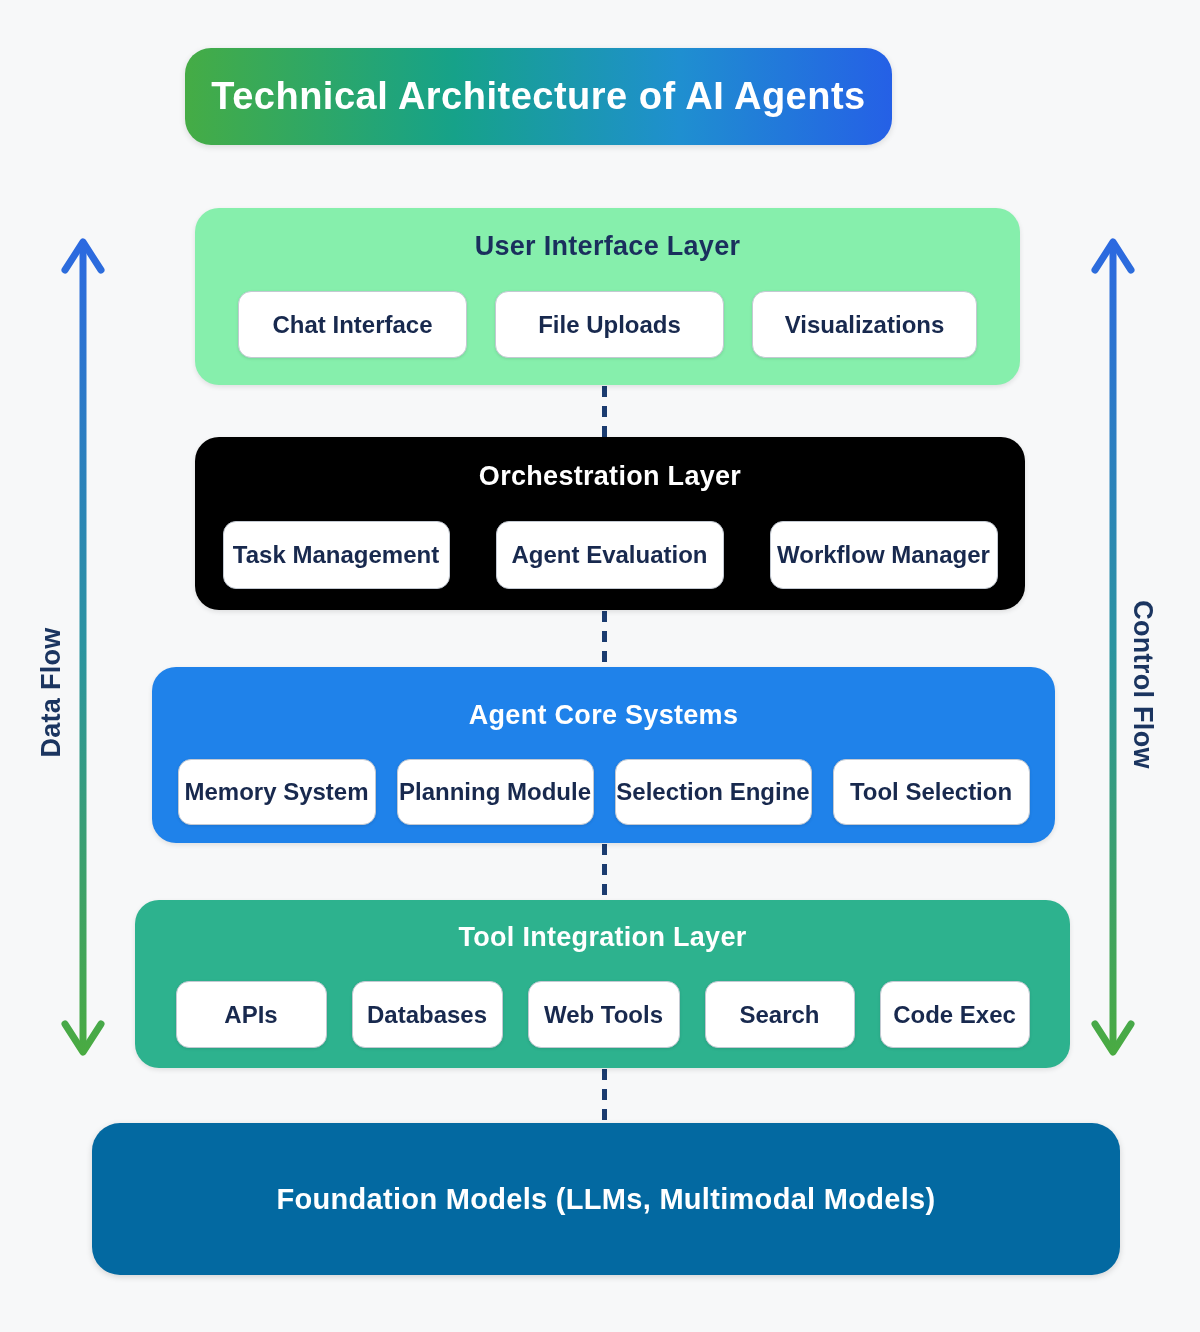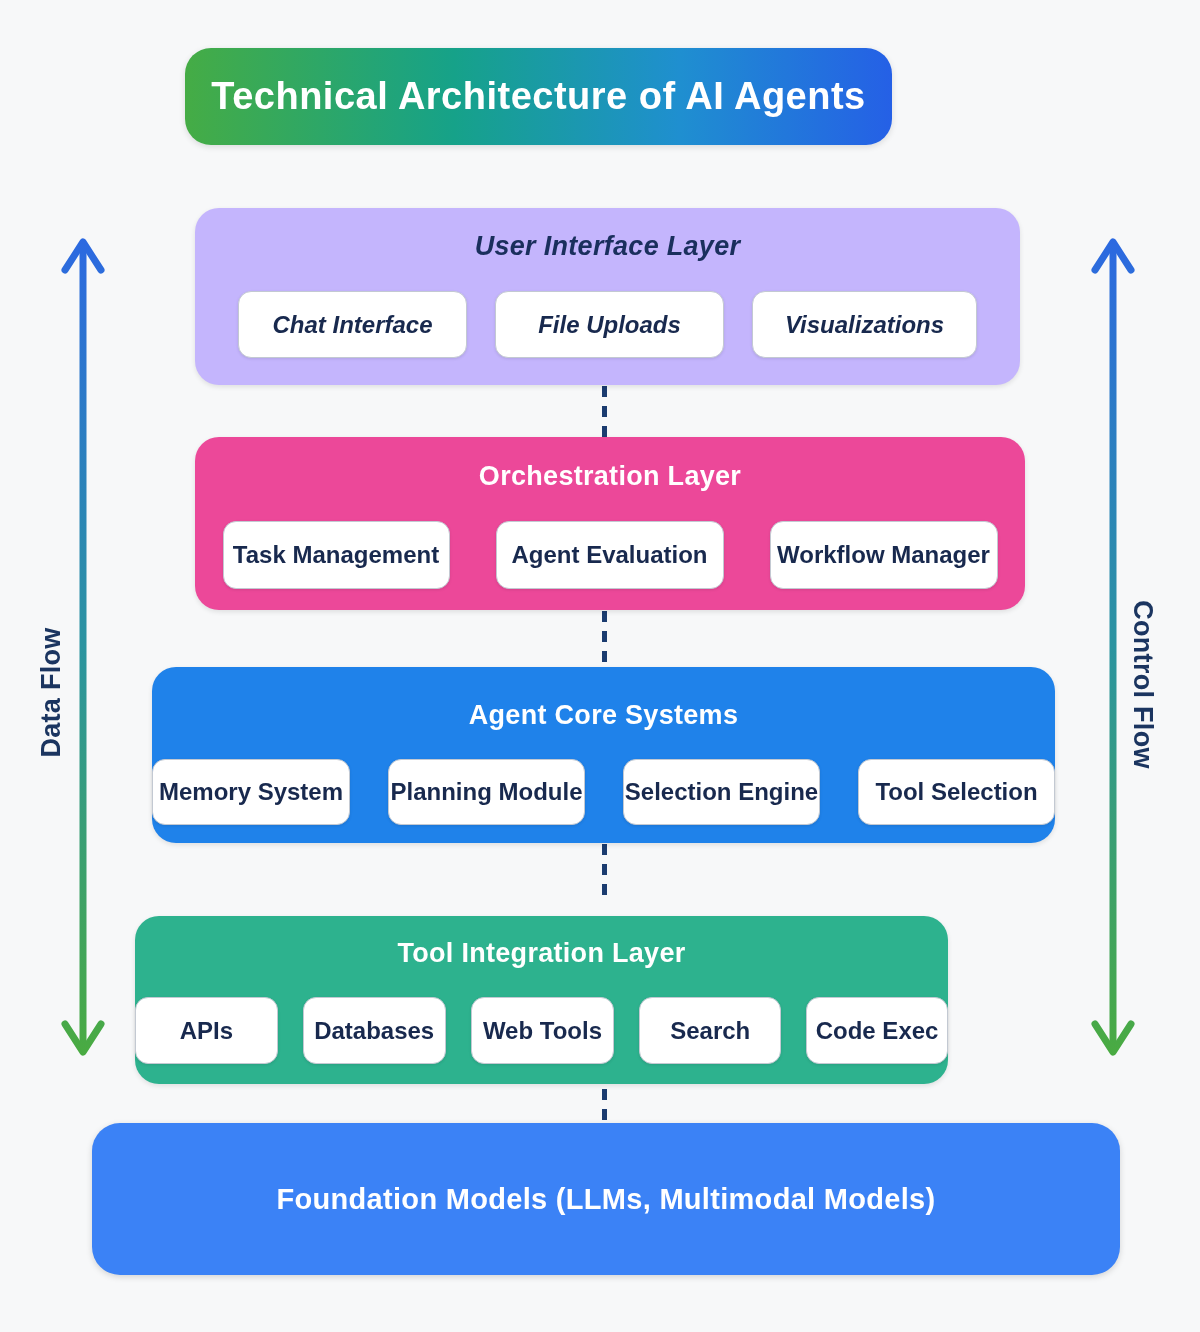--- a/index.html
+++ b/index.html
@@ -47,23 +47,23 @@
   .layer-ui{left:195px;top:208px;width:825px;height:177px;}
   .layer-ui .layer-header{margin-top:23px;color:#1a2f5d;}
   .layer-ui .chips{top:83px;gap:28px;}
 
   .layer-orch{left:195px;top:437px;width:830px;height:173px;}
   .layer-orch .layer-header{margin-top:24px;color:#ffffff;}
   .layer-orch .chips{top:84px;gap:46px;}
 
   .layer-core{left:152px;top:667px;width:903px;height:176px;}
   .layer-core .layer-header{margin-top:33px;color:#ffffff;}
-  .layer-core .chips{top:92px;gap:21px;justify-content:space-between;}
+  .layer-core .chips{top:92px;gap:21px;}
 
-  .layer-tool{left:135px;top:900px;width:813px;height:168px;margin-top:16px;}
+  .layer-tool{left:135px;top:900px;width:935px;height:168px;}
   .layer-tool .layer-header{margin-top:22px;color:#ffffff;}
   .layer-tool .chips{top:81px;gap:25px;}
 
   .chip.h67{height:67px;}
   .chip.h68{height:68px;}
   .chip.h66{height:66px;}
 
   
   .foundation{
     position:absolute;left:92px;top:1123px;width:1028px;height:152px;
@@ -133,30 +133,30 @@
       <path d="M12 792 L30 820 L48 792"></path>
     </g>
   </svg>
   <div class="flow-label flow-label-right">Control Flow</div>
 
   <div class="connector c1"></div>
   <div class="connector c2"></div>
   <div class="connector c3"></div>
   <div class="connector c4"></div>
 
-  <div class="layer layer-ui" style="background-color: #c4b5fd; font-style: italic;">
+  <div class="layer layer-ui" style="background-color: #86efac;">
     <div class="layer-header">User Interface Layer</div>
     <div class="chips">
       <div class="chip h67" style="width:229px">Chat Interface</div>
       <div class="chip h67" style="width:229px">File Uploads</div>
       <div class="chip h67" style="width:225px">Visualizations</div>
     </div>
   </div>
 
-  <div class="layer layer-orch" style="background-color: #ec4899;">
+  <div class="layer layer-orch" style="background-color: #000000;">
     <div class="layer-header">Orchestration Layer</div>
     <div class="chips">
       <div class="chip h68" style="width:227px">Task Management</div>
       <div class="chip h68" style="width:228px">Agent Evaluation</div>
       <div class="chip h68" style="width:228px">Workflow Manager</div>
     </div>
   </div>
 
   <div class="layer layer-core" style="background-color: rgb(31, 130, 234);">
     <div class="layer-header">Agent Core Systems</div>
@@ -172,17 +172,17 @@
     <div class="layer-header">Tool Integration Layer</div>
     <div class="chips">
       <div class="chip h67" style="width:151px">APIs</div>
       <div class="chip h67" style="width:151px">Databases</div>
       <div class="chip h67" style="width:152px">Web Tools</div>
       <div class="chip h67" style="width:150px">Search</div>
       <div class="chip h67" style="width:150px">Code Exec</div>
     </div>
   </div>
 
-  <div class="foundation" style="background-color: #3b82f6;">
+  <div class="foundation" style="background-color: #0369a1;">
     <span class="txt">Foundation Models (LLMs, Multimodal Models)</span>
   </div>
 
 </div>
 
 </body></html>

